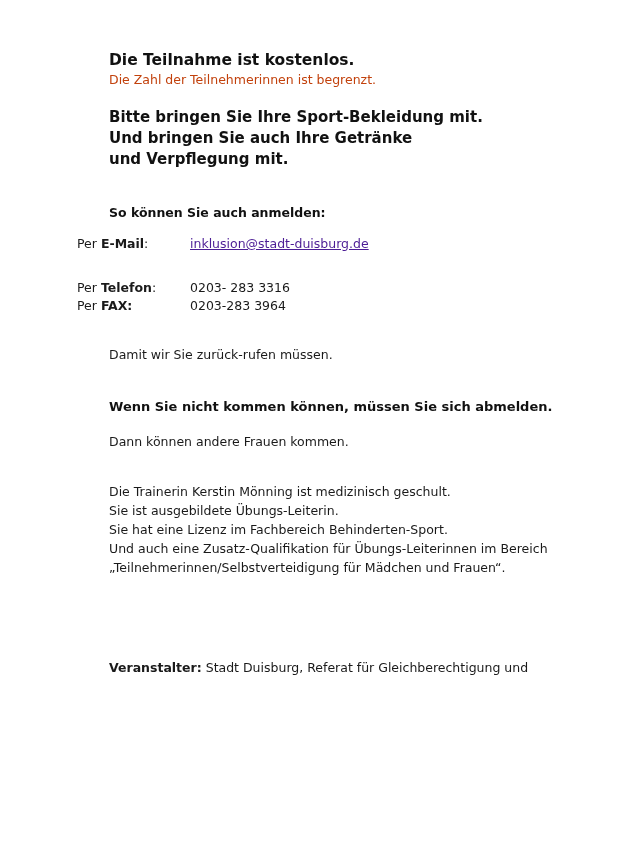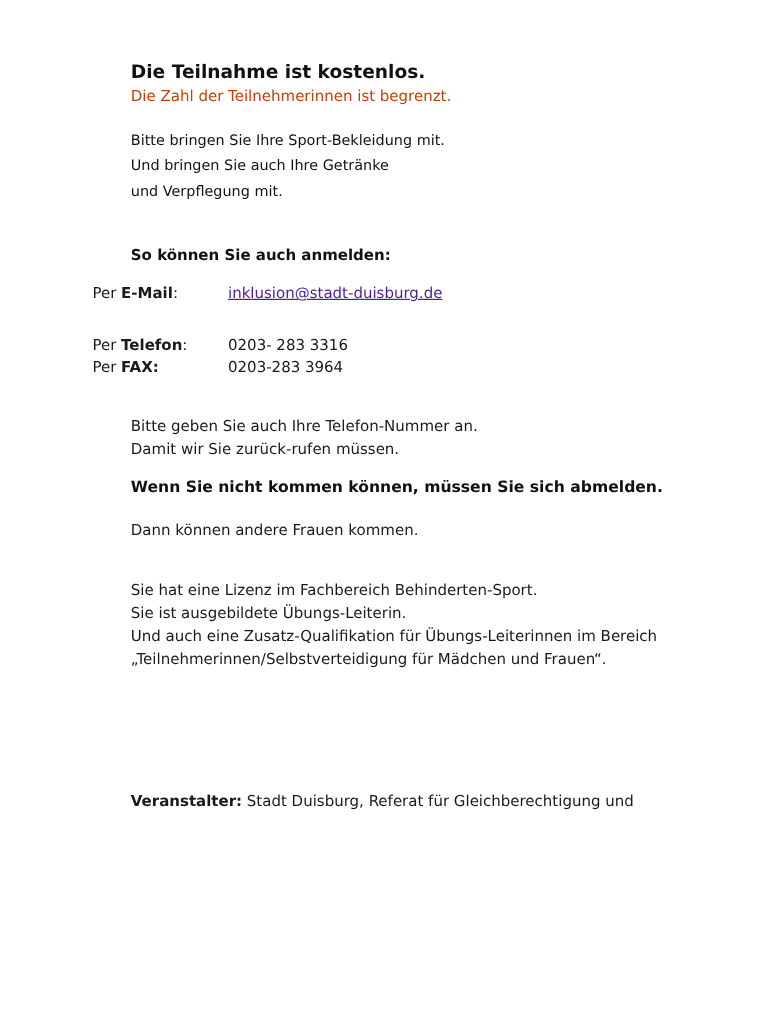--- a/index.html
+++ b/index.html
@@ -1,21 +1,21 @@
 <!DOCTYPE html>
 <html><head>
 <meta charset="utf-8">
 <style>
   html, body { margin: 0; padding: 0; background: #ffffff; }
   body { width: 640px; height: 853px; position: relative; overflow: hidden;
          font-family: "DejaVu Sans", sans-serif; color: #111111; }
   .abs { position: absolute; left: 77px; white-space: nowrap; margin-left: 32px; }
   .h1 { font-weight: bold; font-size: 15.5px; }
   .small { font-size: 12.5px; color: #c2410c; }
-  .big { font-weight: normal; font-size: 12px; line-height: 21px; }
+  .big { font-weight: bold; font-size: 15px; line-height: 21px; }
   .body { font-size: 12.5px; line-height: 19px; color: #1a1a1a; }
   .bold { font-weight: bold; }
   .row { position: absolute; left: 77px; font-size: 12.5px; color: #1a1a1a; white-space: nowrap; }
   .row .val { position: absolute; left: 113px; top: 0; }
   a.link { color: #4c1d95; text-decoration: underline; }
 </style>
 </head>
 <body>
 
 <div>
@@ -40,30 +40,30 @@
     <span>Per </span><span class="bold">Telefon</span><span>:</span>
     <span class="val">0203- 283 3316</span>
   </div>
 
   <div class="row" style="top:298px;">
     <span>Per </span><span class="bold">FAX:</span><span></span>
     <span class="val">0203-283 3964</span>
   </div>
 
   <div class="abs body" style="top:345px;">
-    <div>Bitte geben Sie auch Ihre Telefon-Nummer an.</div>
     <div>Damit wir Sie zurück-rufen müssen.</div>
   </div>
 
   <div class="abs bold" style="top:399px; font-size:13px;">Wenn Sie nicht kommen können, müssen Sie sich abmelden.</div>
   <div class="abs body" style="top:432px;">Dann können andere Frauen kommen.</div>
 
   <div class="abs body" style="top:482px;">
+    <div>Die Trainerin Kerstin Mönning ist medizinisch geschult.</div>
+    <div>Sie ist ausgebildete Übungs-Leiterin.</div>
     <div>Sie hat eine Lizenz im Fachbereich Behinderten-Sport.</div>
-    <div>Sie ist ausgebildete Übungs-Leiterin.</div>
     <div>Und auch eine Zusatz-Qualifikation für Übungs-Leiterinnen im Bereich</div>
     <div>„Teilnehmerinnen/Selbstverteidigung für Mädchen und Frauen“.</div>
   </div>
 
   <div class="abs body" style="top:658px;">
     <div><span class="bold">Veranstalter:</span><span> Stadt Duisburg, Referat für Gleichberechtigung und</span></div>
   </div>
 
 </div>
 

